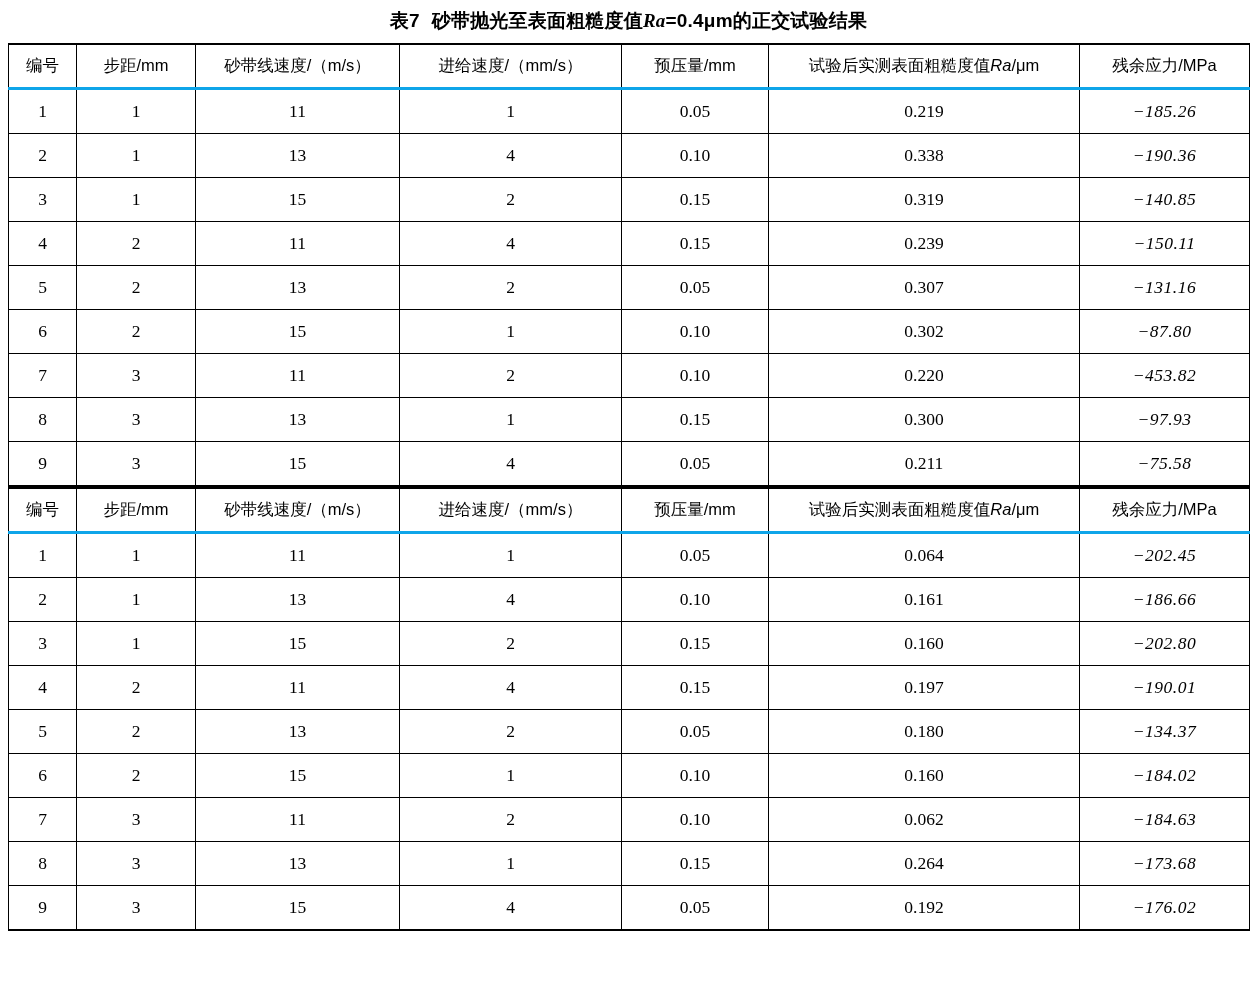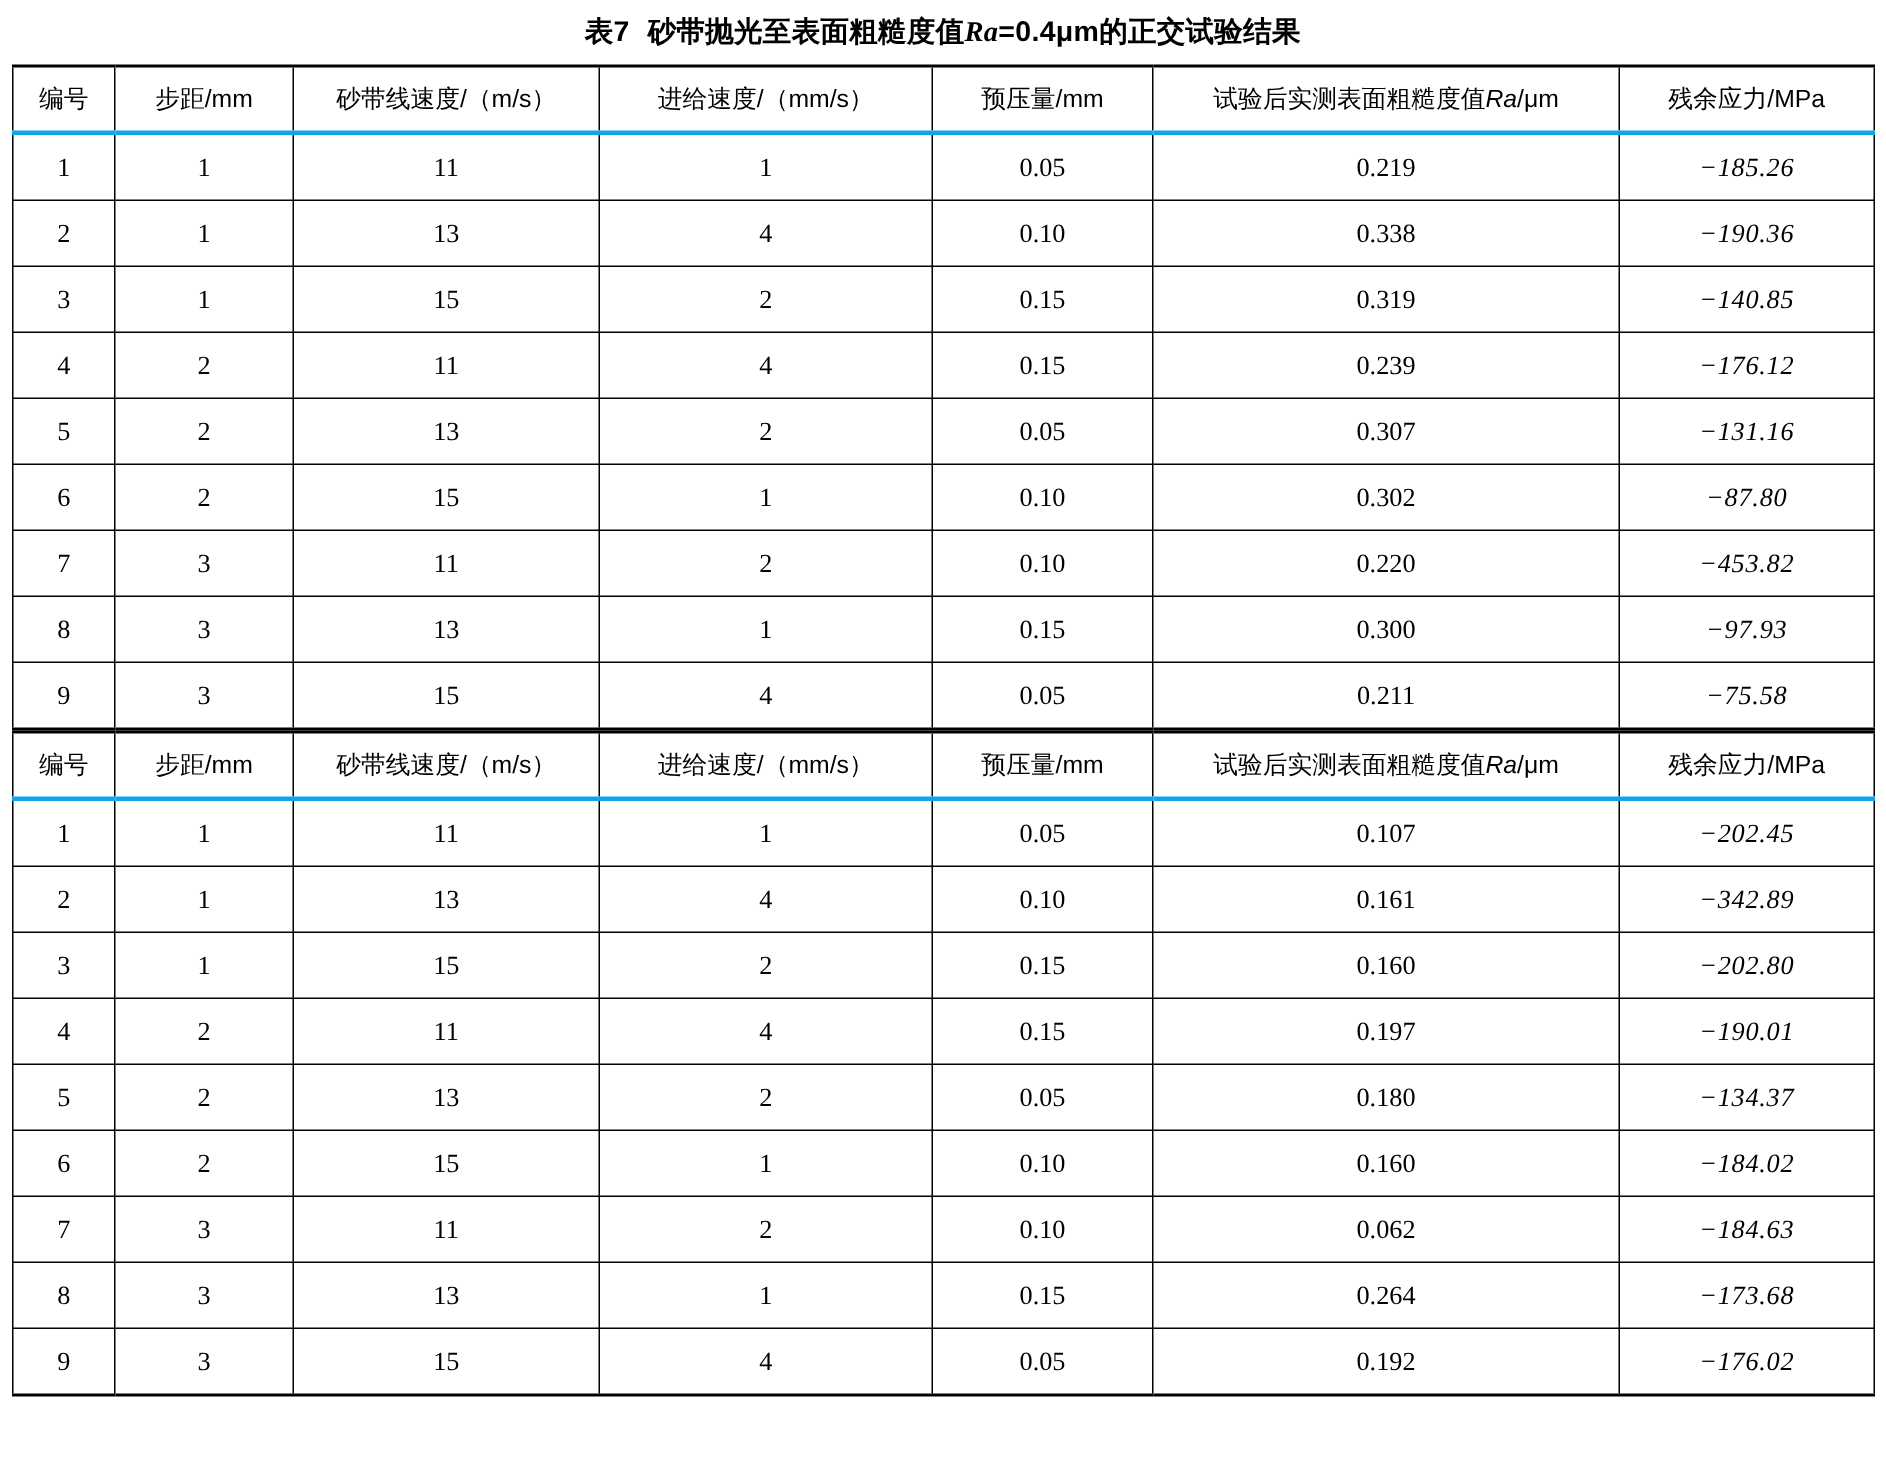--- a/index.html
+++ b/index.html
@@ -151,21 +151,21 @@
           <td>0.319</td>
           <td class="neg">−140.85</td>
         </tr>
         <tr>
           <td>4</td>
           <td>2</td>
           <td>11</td>
           <td>4</td>
           <td>0.15</td>
           <td>0.239</td>
-          <td class="neg">−176.12</td>
+          <td class="neg">−150.11</td>
         </tr>
         <tr>
           <td>5</td>
           <td>2</td>
           <td>13</td>
           <td>2</td>
           <td>0.05</td>
           <td>0.307</td>
           <td class="neg">−131.16</td>
         </tr>
@@ -231,31 +231,31 @@
           <th class="hdr-cn">残余应力/MPa</th>
         </tr>
       </thead>
       <tbody>
         <tr>
           <td>1</td>
           <td>1</td>
           <td>11</td>
           <td>1</td>
           <td>0.05</td>
-          <td>0.107</td>
+          <td>0.064</td>
           <td class="neg">−202.45</td>
         </tr>
         <tr>
           <td>2</td>
           <td>1</td>
           <td>13</td>
           <td>4</td>
           <td>0.10</td>
           <td>0.161</td>
-          <td class="neg">−342.89</td>
+          <td class="neg">−186.66</td>
         </tr>
         <tr>
           <td>3</td>
           <td>1</td>
           <td>15</td>
           <td>2</td>
           <td>0.15</td>
           <td>0.160</td>
           <td class="neg">−202.80</td>
         </tr>

